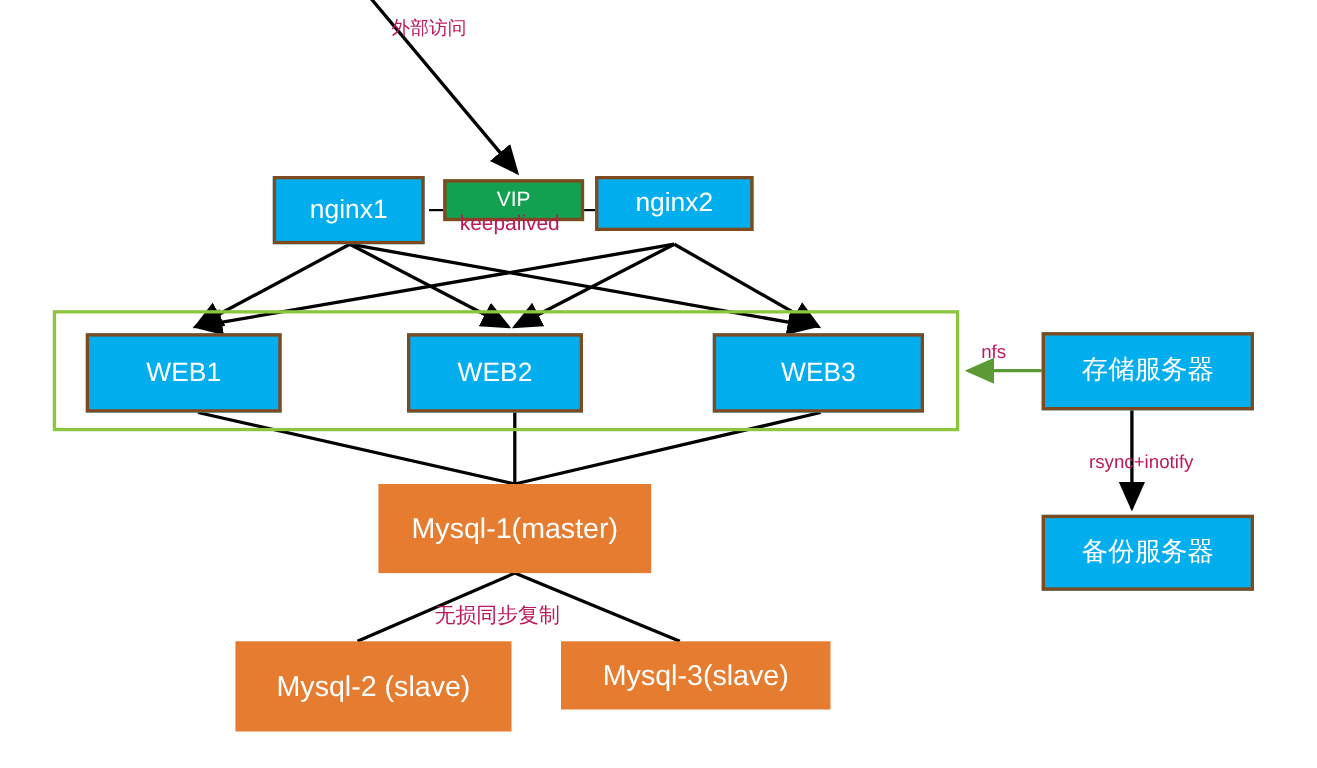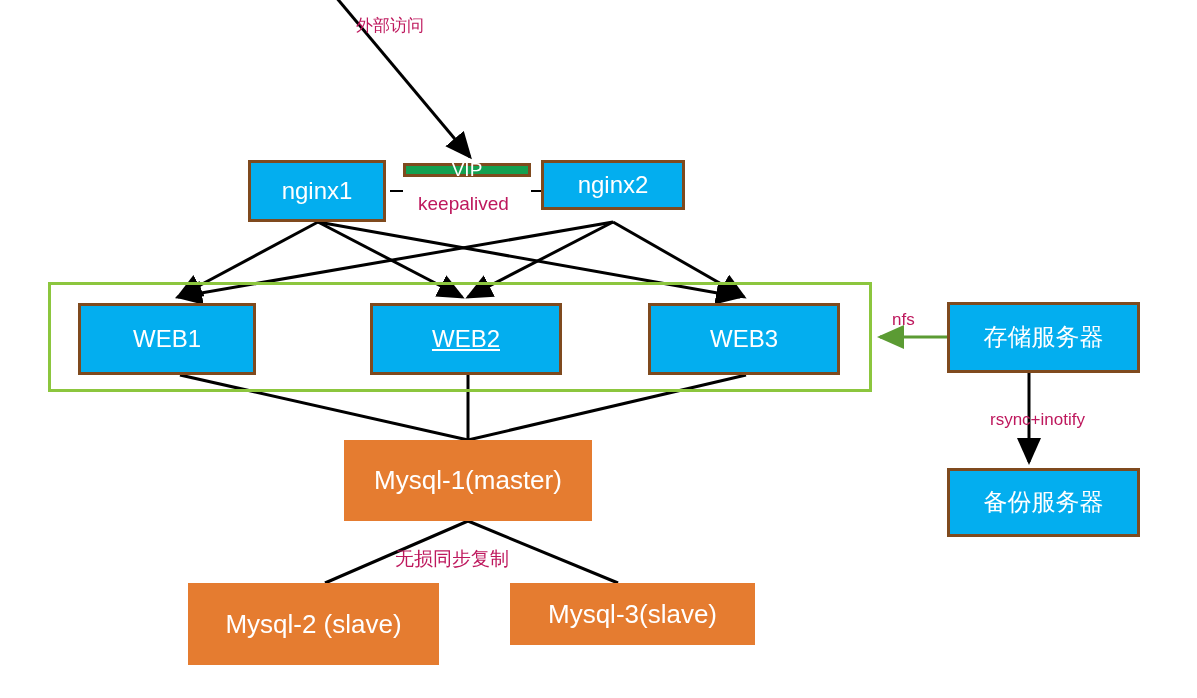--- a/index.html
+++ b/index.html
@@ -55,30 +55,30 @@
   }
   .edge-label {
     position: absolute;
     color: #be185d;
     white-space: nowrap;
     z-index: 4;
     background: transparent;
   }
   
   #node-nginx1 { left: 248px; top: 160px; width: 138px; height: 62px; font-size: 24px; }
-  #node-vip    { left: 403px; top: 163px; width: 128px; height: 14px; font-size: 19px; }
+  #node-vip    { left: 403px; top: 163px; width: 128px; height: 38px; font-size: 19px; }
   #node-nginx2 { left: 541px; top: 160px; width: 144px; height: 50px; font-size: 24px; }
   #group-web   { left: 48px;  top: 282px; width: 824px; height: 110px; }
   #node-web1   { left: 78px;  top: 303px; width: 178px; height: 72px; font-size: 24px; }
-  #node-web2   { left: 370px; top: 303px; width: 192px; height: 72px; font-size: 24px; text-decoration: underline; }
+  #node-web2   { left: 370px; top: 303px; width: 160px; height: 72px; font-size: 24px; }
   #node-web3   { left: 648px; top: 303px; width: 192px; height: 72px; font-size: 24px; }
   #node-storage{ left: 947px; top: 302px; width: 193px; height: 71px; font-size: 24px; }
   #node-backup { left: 947px; top: 468px; width: 193px; height: 69px; font-size: 24px; }
   #node-mysql1 { left: 344px; top: 440px; width: 248px; height: 81px; font-size: 26px; }
-  #node-mysql2 { left: 188px; top: 583px; width: 251px; height: 82px; font-size: 26px; }
+  #node-mysql2 { left: 214px; top: 583px; width: 251px; height: 82px; font-size: 26px; }
   #node-mysql3 { left: 510px; top: 583px; width: 245px; height: 62px; font-size: 26px; }
   
   #label-external   { left: 356px; top: 14px;  font-size: 17px; }
   #label-keepalived { left: 418px; top: 193px; font-size: 19px; }
   #label-nfs        { left: 892px; top: 310px; font-size: 17px; }
   #label-rsync      { left: 990px; top: 410px; font-size: 17px; }
   #label-repl       { left: 395px; top: 546px; font-size: 19px; }
 </style>
 </head>
 <body>

